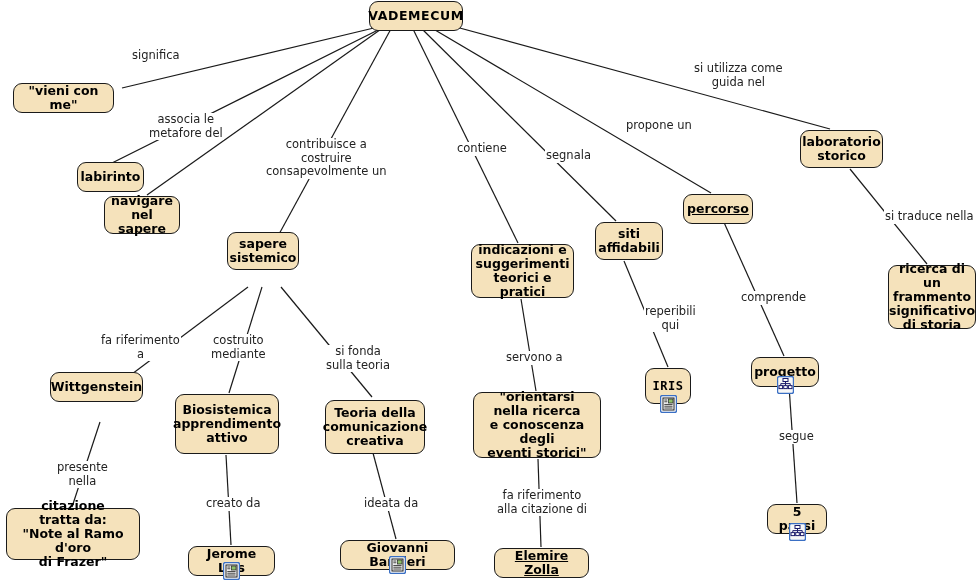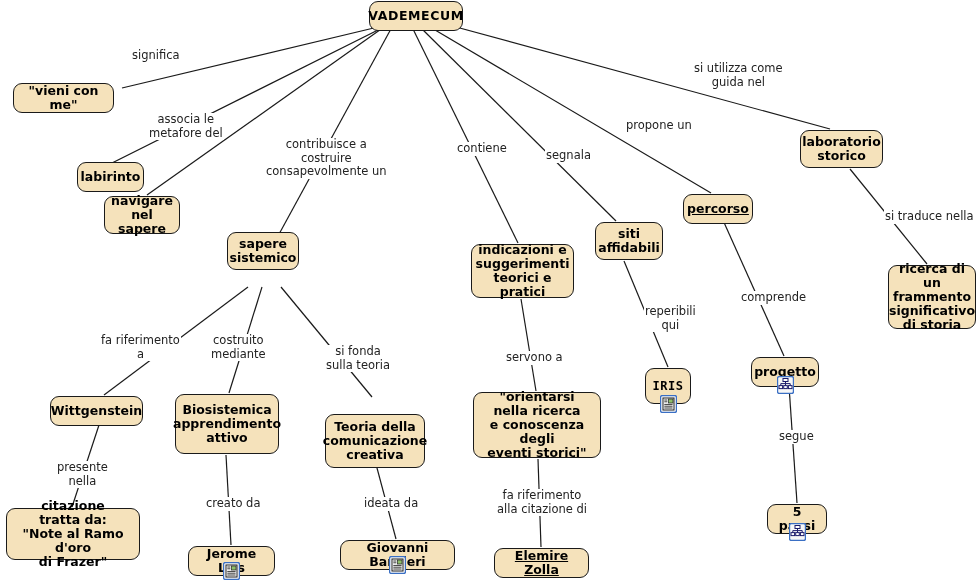--- a/index.html
+++ b/index.html
@@ -90,25 +90,25 @@
       <line x1="789" y1="386" x2="797" y2="503" stroke="#1a1a1a" stroke-width="1.2"></line>
       <line x1="850" y1="169" x2="927" y2="264" stroke="#1a1a1a" stroke-width="1.2"></line>
     </svg>
 <div class="node root" style="left: 369px; top: 1px; width: 94px; height: 25px; background: rgb(245, 226, 187); border-color: rgb(26, 26, 26);">VADEMECUM</div>
     <div class="node" style="left: 13px; top: 83px; width: 101px; height: 25px; background: rgb(245, 226, 187); border-color: rgb(26, 26, 26);">"vieni con me"</div>
     <div class="node" style="left: 34px; top: 162px; width: 67px; height: 25px; background: rgb(245, 226, 187); border-color: rgb(26, 26, 26); margin-left: 43px;">labirinto</div>
     <div class="node" style="left: 104px; top: 196px; width: 76px; height: 38px; background: rgb(245, 226, 187); border-color: rgb(26, 26, 26);">navigare
 nel sapere</div>
     <div class="node" style="left: 227px; top: 232px; width: 72px; height: 38px; background: rgb(245, 226, 187); border-color: rgb(26, 26, 26);">sapere
 sistemico</div>
-    <div class="node" style="left: 50px; top: 396px; width: 93px; height: 25px; background: rgb(245, 226, 187); border-color: rgb(26, 26, 26);">Wittgenstein</div>
+    <div class="node" style="left: 50px; top: 372px; width: 93px; height: 25px; background: rgb(245, 226, 187); border-color: rgb(26, 26, 26);">Wittgenstein</div>
     <div class="node" style="left: 175px; top: 394px; width: 104px; height: 60px; background: rgb(245, 226, 187); border-color: rgb(26, 26, 26);">Biosistemica
 apprendimento
 attivo</div>
-    <div class="node" style="left: 325px; top: 414px; width: 100px; height: 54px; background: rgb(245, 226, 187); border-color: rgb(26, 26, 26);">Teoria della
+    <div class="node" style="left: 325px; top: 400px; width: 100px; height: 54px; background: rgb(245, 226, 187); border-color: rgb(26, 26, 26);">Teoria della
 comunicazione
 creativa</div>
     <div class="node" style="left: 6px; top: 508px; width: 134px; height: 52px; background: rgb(245, 226, 187); border-color: rgb(26, 26, 26);">citazione
 tratta da:
 "Note al Ramo d'oro
 di Frazer"</div>
     <div class="node" style="left: 188px; top: 546px; width: 87px; height: 25px; background: rgb(245, 226, 187); border-color: rgb(26, 26, 26);">Jerome Liss</div>
     <div class="res-icon" style="left: 223px; top: 562px;">
       <svg width="17" height="18" viewBox="0 0 17 18">
         <rect x="0.5" y="0.5" width="16" height="17" rx="2" fill="#f7f7f7" stroke="#3a6fc4" stroke-width="1.4"></rect>

